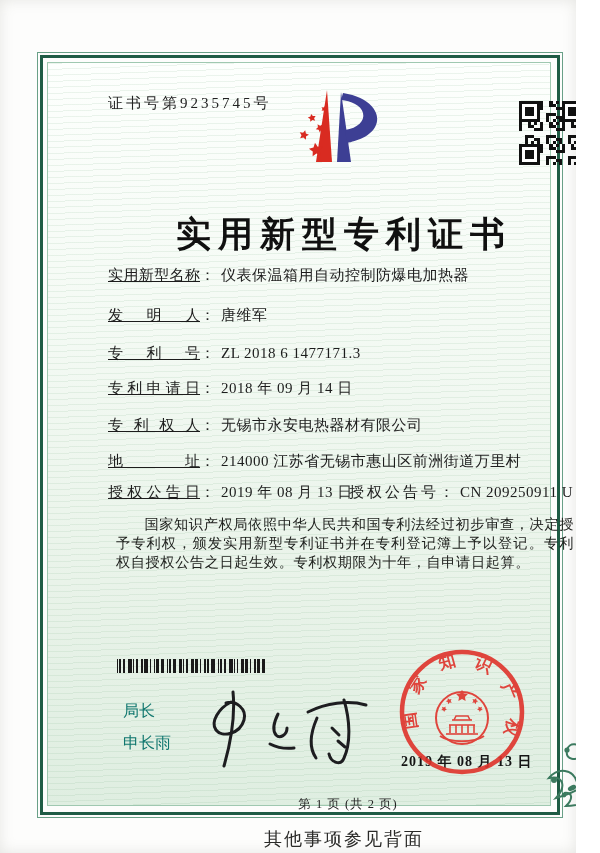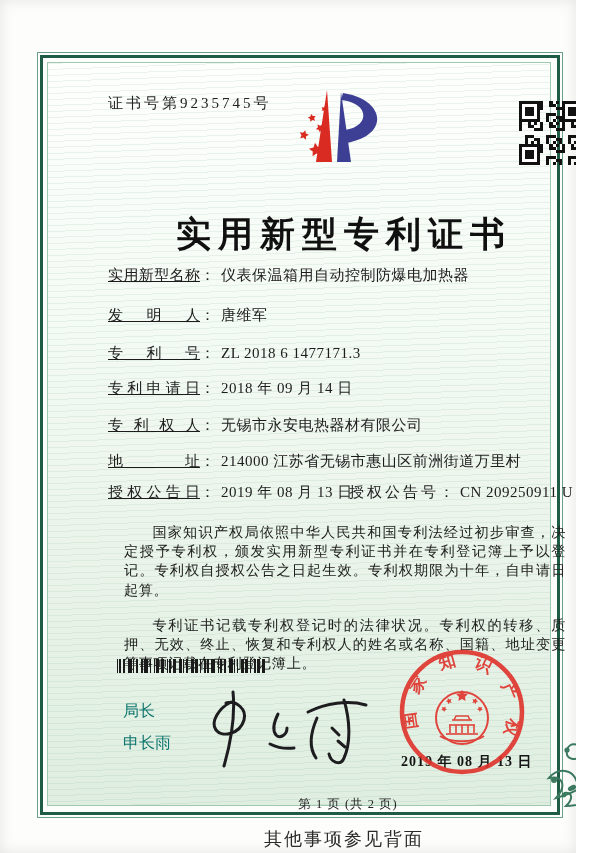--- a/index.html
+++ b/index.html
@@ -32,21 +32,21 @@
   .fields{position:absolute;left:64px;top:260px;width:474px;font-size:15px;}
   .frow{position:absolute;left:0;white-space:nowrap;}
   .flabel{display:inline-block;width:92px;text-align:justify;text-align-last:justify;vertical-align:top;text-decoration:underline;}
   .fcolon{display:inline-block;margin-right:6px;}
   .fvalue{letter-spacing:.5px;}
   .grant-no{position:absolute;left:241px;top:0;white-space:nowrap;text-align:center;}
   .grant-no .glabel{letter-spacing:3px;}
   
   .body-text{position:absolute;left:64px;top:507px;width:474px;}
   .body-text p{
-    margin:16px;font-size:14.2px;line-height:19.2px;text-indent:2em;
+    margin:8px;font-size:14.2px;line-height:19.2px;text-indent:2em;
     text-align:justify;letter-spacing:.6px;color:#20221f;
   }
   
   .barcode{position:absolute;left:73px;top:659px;}
   .official{position:absolute;left:79px;top:701px;font-family:Liberation Mono, monospace;font-size:16px;color:#0f766e;}
   .official .name{margin-top:11px;text-align:center;}
   .signature{position:absolute;left:142px;top:686px;}
   .seal-date{position:absolute;left:357px;top:753px;font-size:14px;font-weight:bold;letter-spacing:1px;color:#141414;z-index:3;}
   .seal{position:absolute;left:350px;top:646px;z-index:4;opacity:.9;}
   .ornament{position:absolute;left:492px;top:694px;z-index:2;}
@@ -225,21 +225,20 @@
       <div class="frow" style="top:223px;width:474px">
         <span class="flabel">授权公告日</span><span class="fcolon">：</span><span class="fvalue">2019 年 08 月 13 日</span>
         <span class="grant-no">
           <span class="glabel">授权公告号</span><span class="fcolon">：</span><span class="fvalue">CN 209250911 U</span>
         </span>
       </div>
     </div>
 
     <div class="body-text">
       <p>国家知识产权局依照中华人民共和国专利法经过初步审查，决定授予专利权，颁发实用新型专利证书并在专利登记簿上予以登记。专利权自授权公告之日起生效。专利权期限为十年，自申请日起算。</p>
-      <p>专利证书记载专利权登记时的法律状况。专利权的转移、质押、无效、终止、恢复和专利权人的姓名或名称、国籍、地址变更等事项记载在专利登记簿上。</p>
     </div>
 
     <svg class="barcode" id="barcode-svg" width="150" height="15" viewBox="0 0 150 15" shape-rendering="crispEdges">
         <rect x="0" y="0" width="1" height="14" fill="#1a1a1a"></rect>
         <rect x="2" y="0" width="1.8" height="14" fill="#1a1a1a"></rect>
         <rect x="5.8" y="0" width="2.6" height="14" fill="#1a1a1a"></rect>
         <rect x="11.399999999999999" y="0" width="3.4000000000000004" height="14" fill="#1a1a1a"></rect>
         <rect x="15.799999999999999" y="0" width="1" height="14" fill="#1a1a1a"></rect>
         <rect x="18.799999999999997" y="0" width="1.8" height="14" fill="#1a1a1a"></rect>
         <rect x="23.599999999999998" y="0" width="2.6" height="14" fill="#1a1a1a"></rect>

